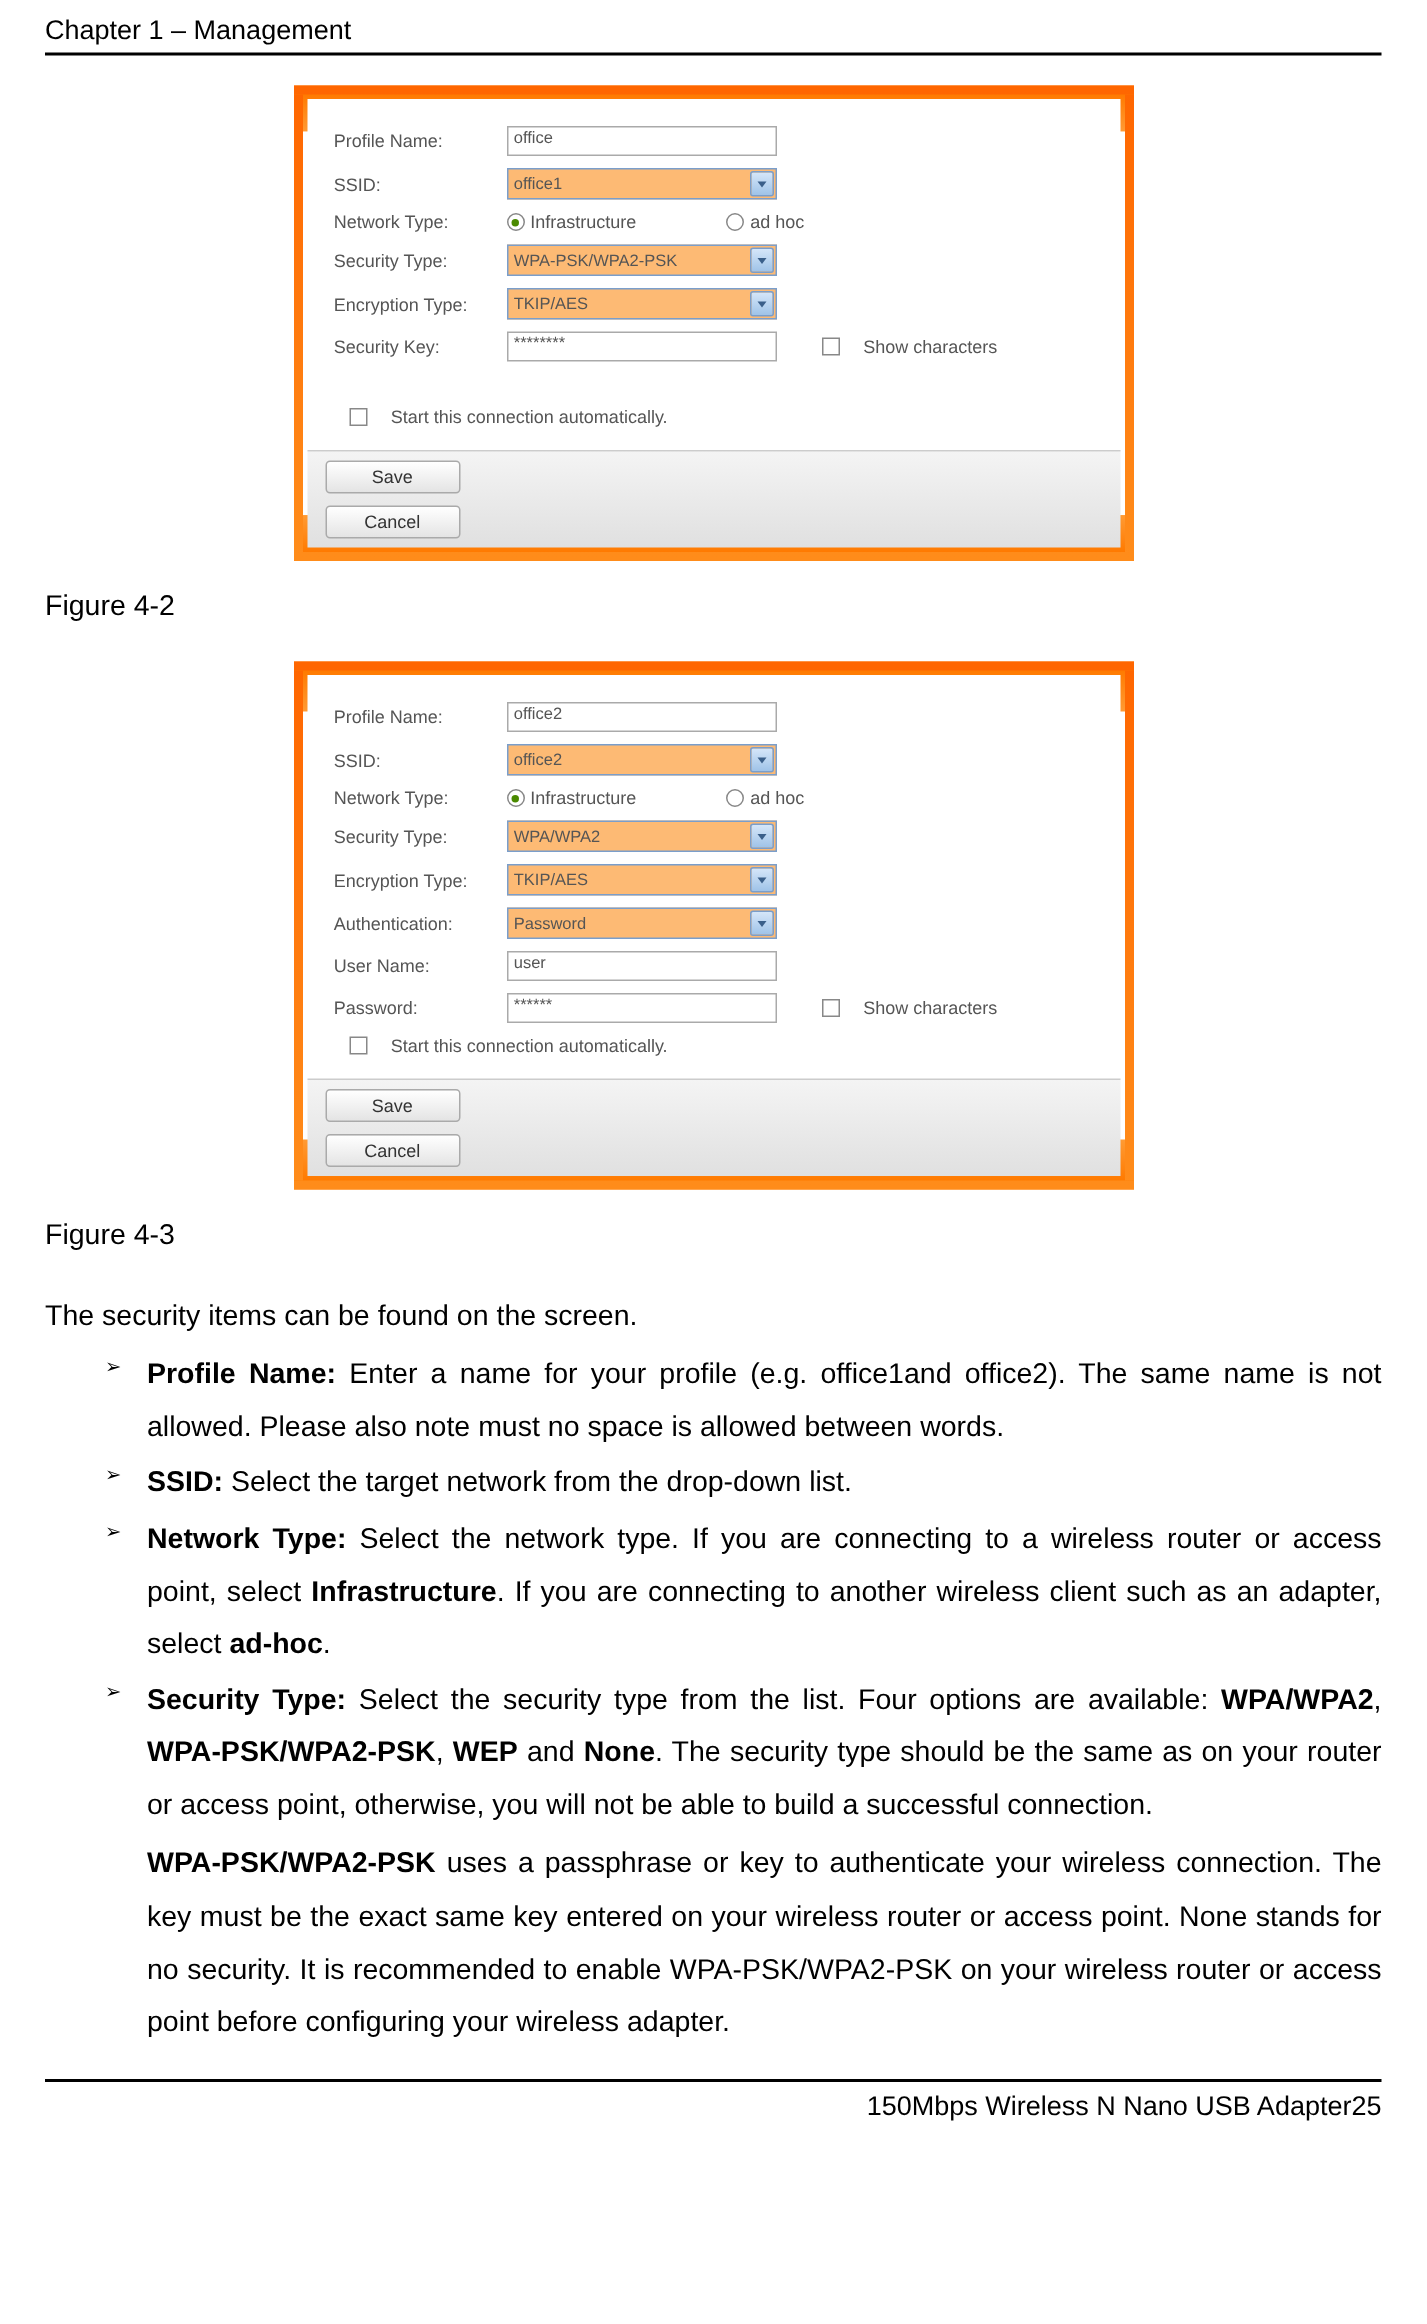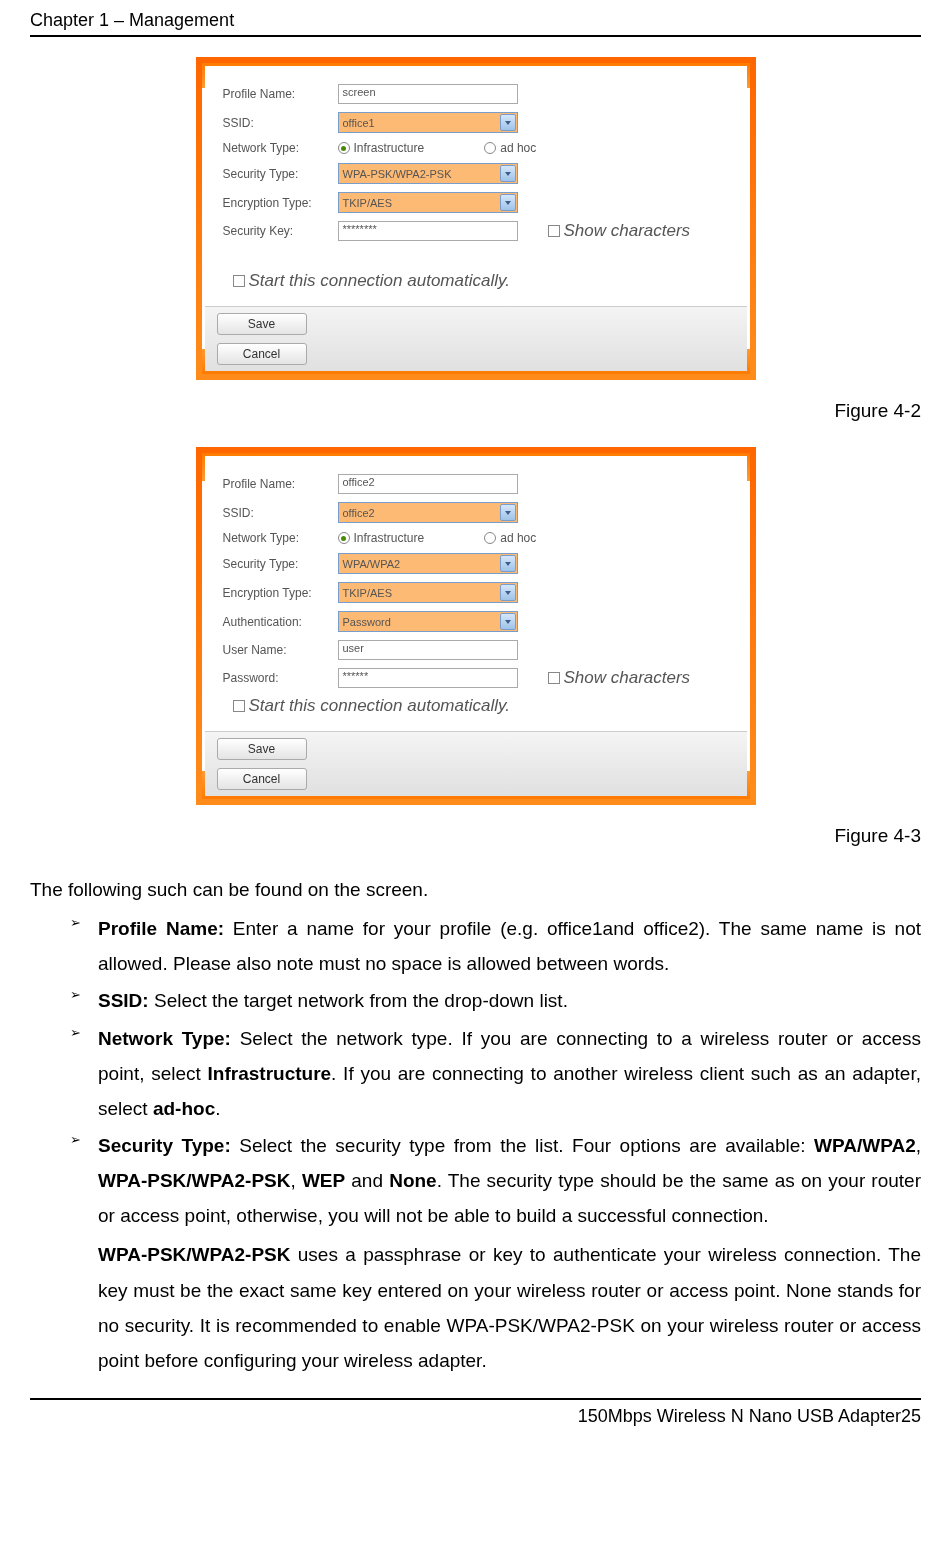--- a/index.html
+++ b/index.html
@@ -117,24 +117,23 @@
     }
     .radio-circle.selected::after {
       content: "";
       width: 5px; height: 5px;
       background: #4a8a00;
       border-radius: 50%;
     }
     .checkbox-item {
       display: flex;
       align-items: center;
-      gap: 4px;
-      font-size: 17px;
-      color: #555;
-      font-style: italic;
+      gap: 16px;
+      font-size: 12px;
+      color: #555;
     }
     .checkbox-box {
       width: 12px; height: 12px;
       border: 1px solid #888;
       background: #fff;
     }
     .show-chars {
       margin-left: 30px;
     }
     .auto-connect-row {
@@ -161,21 +160,21 @@
       background: linear-gradient(to bottom, #fff, #e4e4e4);
       border: 1px solid #aaa;
       border-radius: 3px;
       font-size: 12px;
       color: #333;
       display: flex;
       align-items: center;
       justify-content: center;
     }
     .figure-caption {
-      text-align: right;
+      text-align: left;
       font-size: 19px;
       margin: 20px 0 25px 0;
     }
     .body-text {
       font-size: 19px;
       line-height: 1.85;
       margin-bottom: 4px;
     }
     ul.bullets {
       list-style: none;
@@ -210,21 +209,21 @@
 <body>
 
 <div class="page">
   <div class="header-line">Chapter 1 – Management</div>
 
   <div class="dialog-wrapper">
     <div class="dialog">
       <div class="dialog-inner">
         <div class="form-row">
           <span class="form-label">Profile Name:</span>
-          <div class="form-input">screen</div>
+          <div class="form-input">office</div>
         </div>
         <div class="form-row">
           <span class="form-label">SSID:</span>
           <div class="form-select">
             <span>office1</span>
             <span class="select-arrow"></span>
           </div>
         </div>
         <div class="form-row">
           <span class="form-label">Network Type:</span>
@@ -346,21 +345,21 @@
       </div>
       <div class="dialog-buttons">
         <div class="dlg-btn">Save</div>
         <div class="dlg-btn">Cancel</div>
       </div>
     </div>
   </div>
 
   <div class="figure-caption">Figure 4-3</div>
 
-  <p class="body-text">The following such can be found on the screen.</p>
+  <p class="body-text">The security items can be found on the screen.</p>
 
   <ul class="bullets">
     <li>
       <b>Profile Name: </b><span>Enter a name for your profile (e.g. office1and office2). The same name is not allowed. Please also note must no space is allowed between words.</span>
     </li>
     <li>
       <b>SSID: </b><span>Select the target network from the drop-down list.</span>
     </li>
     <li>
       <b>Network Type: </b><span>Select the network type. If you are connecting to a wireless router or access point, select </span><b>Infrastructure</b><span>. If you are connecting to another wireless client such as an adapter, select </span><b>ad-hoc</b><span>.</span>

